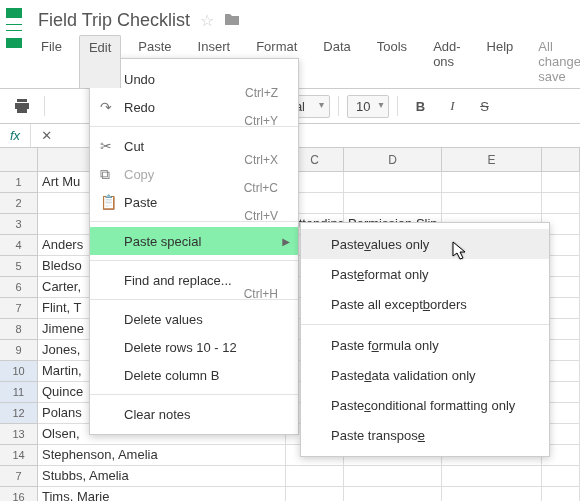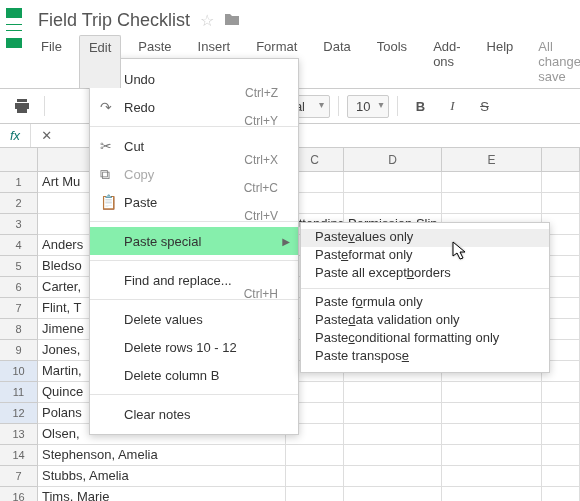--- a/index.html
+++ b/index.html
@@ -35,21 +35,21 @@
 .edit-menu { position: absolute; top: 58px; left: 89px; width: 210px; background: #fff; border: 1px solid #ccc; box-shadow: 0 2px 8px rgba(0,0,0,0.2); z-index: 40; padding: 6px 0; }
 .menu-item { display: flex; align-items: center; height: 28px; padding: 0 20px 0 10px; cursor: pointer; color: #333; font-size: 13px; position: relative; }
 .menu-item.disabled { color: #aaa; }
 .menu-icon { width: 24px; color: #777; font-size: 14px; }
 .menu-label { flex: 1; }
 .menu-shortcut { color: #888; font-size: 12px; margin-top: 28px; }
 .menu-arrow { position: absolute; right: 8px; color: #666; font-size: 10px; }
 .menu-item.hover-sub { background: #86efac; }
 .menu-sep { height: 1px; background: #e3e3e3; margin: 5px 0; }
 .submenu { position: absolute; top: 222px; left: 300px; width: 250px; background: #fff; border: 1px solid #ccc; box-shadow: 0 2px 8px rgba(0,0,0,0.2); z-index: 60; padding: 6px 0; }
-.sub-item { height: 18px; padding: 0 20px 0 14px; display: flex; align-items: flex-start; cursor: pointer; font-size: 13px; color: #333; }
+.sub-item { height: 30px; padding: 0 20px 0 30px; display: flex; align-items: center; cursor: pointer; font-size: 13px; color: #333; }
 .sub-item:hover, .sub-item.hov { background: #eee; }
 .cursor { position: absolute; top: 241px; left: 450px; z-index: 100; font-size: 16px; pointer-events: none; }
 .cursor svg { filter: drop-shadow(0 0 1px rgba(0,0,0,0.3)); }
 u { text-decoration: underline; }
 </style>
 </head>
 <body>
 
 <div class="header">
   <div class="logo">

